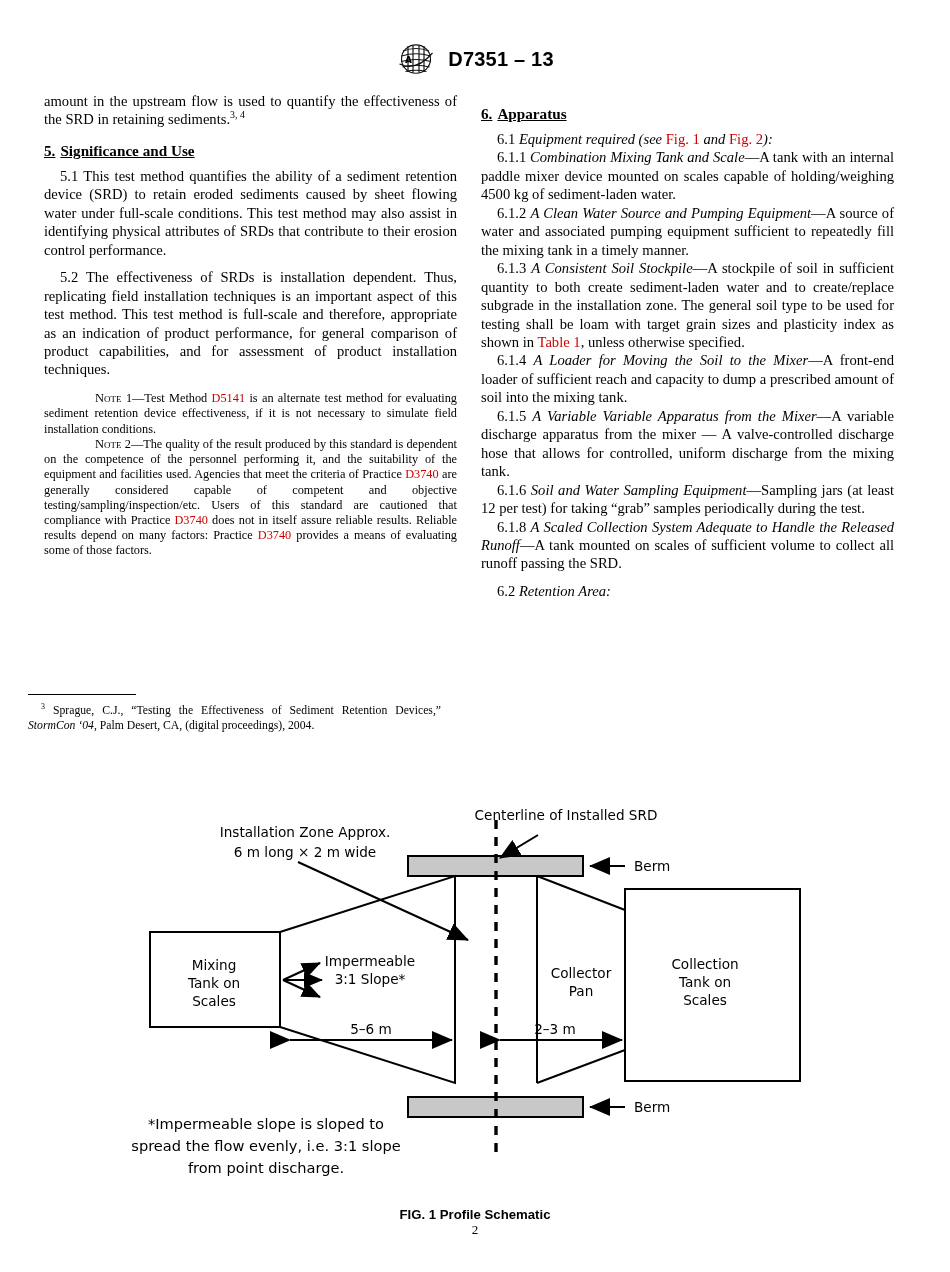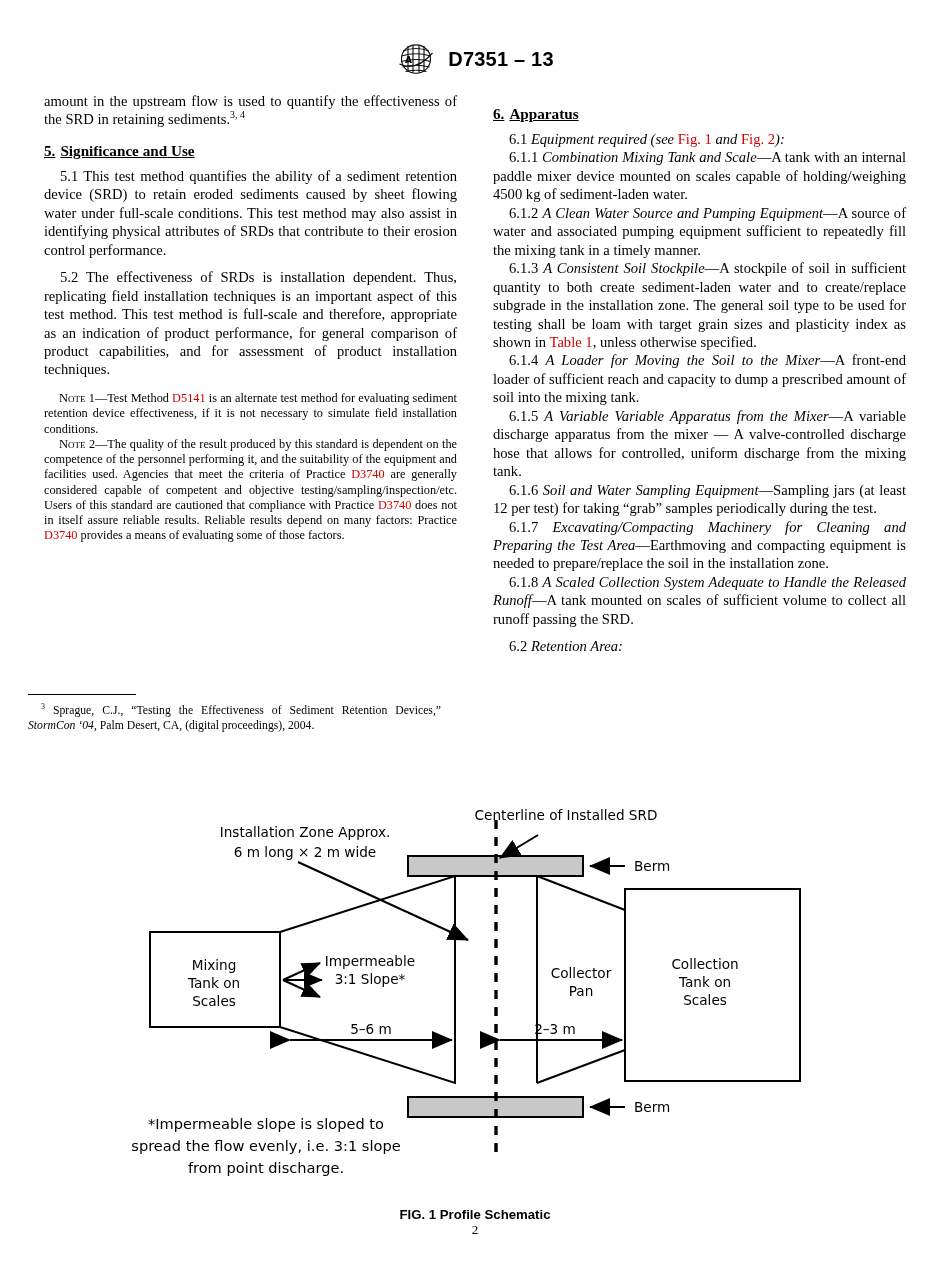--- a/index.html
+++ b/index.html
@@ -31,21 +31,21 @@
     letter-spacing: 0.2px;
   }
 
   
   .columns {
     position: absolute;
     top: 92px;
     left: 44px;
     width: 862px;
     display: flex;
-    gap: 36px;
+    gap: 24px;
   }
   .col { width: 413px; }
 
   p {
     margin: 0;
     font-size: 14.6px;
     line-height: 1.265;
     text-align: justify;
     text-justify: inter-word;
     hyphens: none;
@@ -74,20 +74,21 @@
   .note {
     margin: 0;
     font-size: 12.3px;
     line-height: 1.235;
     text-align: justify;
     text-indent: 15px;
   }
   .note-label {
     font-variant: small-caps;
     font-size: 1.02em;
+    margin-left: 36px;
   }
 
   
   .footnote-block {
     position: absolute;
     left: 28px;
     top: 694px;
     width: 413px;
   }
   .footnote-rule {
@@ -201,21 +202,20 @@
     <p class="body-para"><span>6.1.2</span> <i>A Clean Water Source and Pumping Equipment</i><span>—A source of water and associated pumping equipment sufficient to repeatedly fill the mixing tank in a timely manner.</span></p>
 
     <p class="body-para"><span>6.1.3</span> <i>A Consistent Soil Stockpile</i><span>—A stockpile of soil in sufficient quantity to both create sediment-laden water and to create/replace subgrade in the installation zone. The general soil type to be used for testing shall be loam with target grain sizes and plasticity index as shown in </span><span class="lnk">Table 1</span><span>, unless otherwise specified.</span></p>
 
     <p class="body-para"><span>6.1.4</span> <i>A Loader for Moving the Soil to the Mixer</i><span>—A front-end loader of sufficient reach and capacity to dump a prescribed amount of soil into the mixing tank.</span></p>
 
     <p class="body-para"><span>6.1.5</span> <i>A Variable Variable Apparatus from the Mixer</i><span>—A variable discharge apparatus from the mixer — A valve-controlled discharge hose that allows for controlled, uniform discharge from the mixing tank.</span></p>
 
     <p class="body-para"><span>6.1.6</span> <i>Soil and Water Sampling Equipment</i><span>—Sampling jars (at least 12 per test) for taking “grab” samples periodically during the test.</span></p>
 
-    <p class="body-para"><span>6.1.7</span> <i>Excavating/Compacting Machinery for Cleaning and Preparing the Test Area</i><span>—Earthmoving and compacting equipment is needed to prepare/replace the soil in the installation zone.</span></p>
 
     <p class="body-para"><span>6.1.8</span> <i>A Scaled Collection System Adequate to Handle the Released Runoff</i><span>—A tank mounted on scales of sufficient volume to collect all runoff passing the SRD.</span></p>
 
     <div class="gap-s"></div>
 
     <p class="body-para"><span>6.2</span> <i>Retention Area:</i></p>
 
 
   </div>
 </div>

